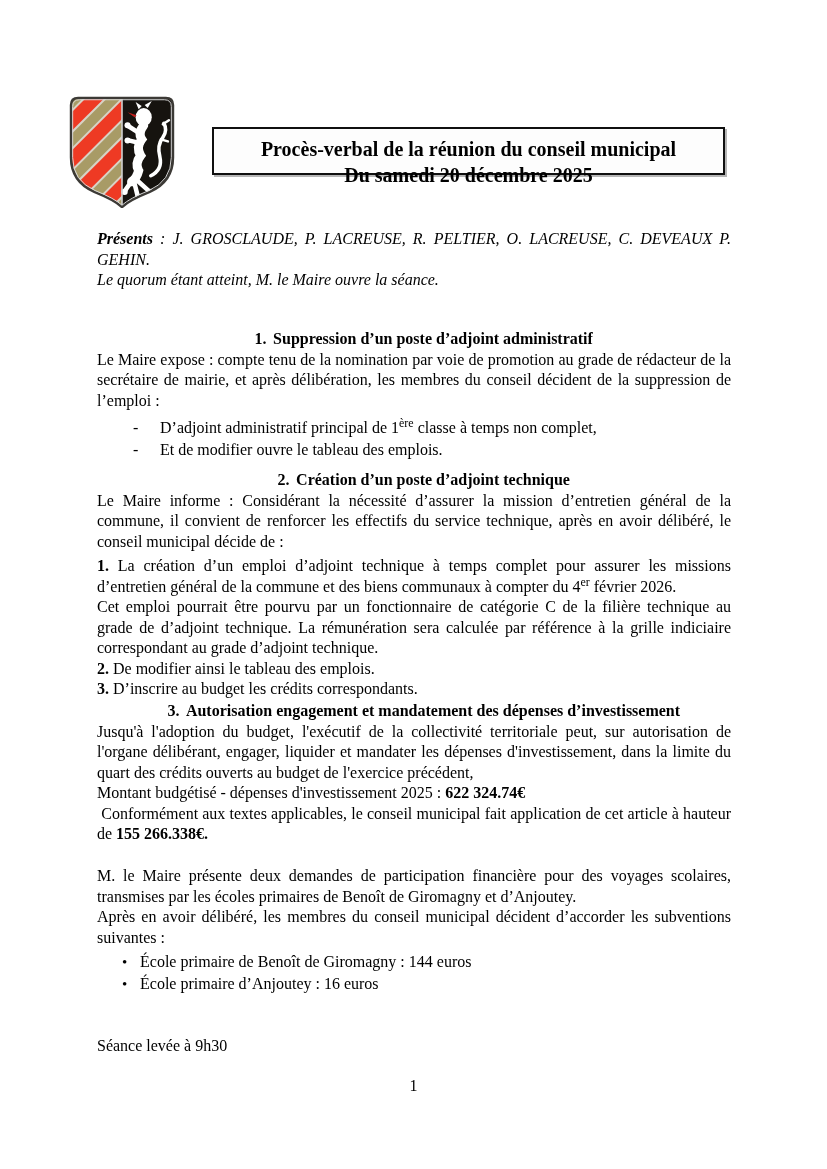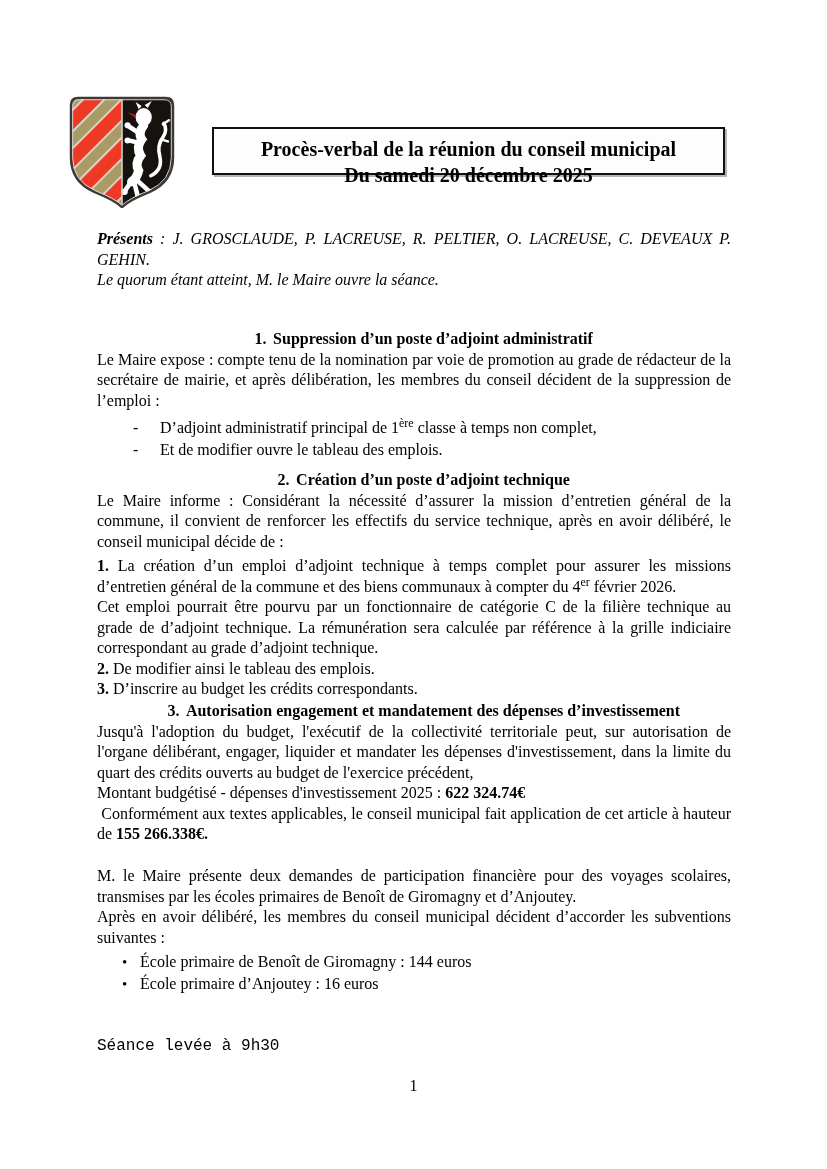--- a/index.html
+++ b/index.html
@@ -36,21 +36,21 @@
     padding-top: 7px;
   }
 
   
   .col { left: 97px; width: 634px; }
   .attendance { top: 229px; font-style: italic; }
   .sec1 { top: 329px; }
   .sec2 { top: 457px; margin-top: 13px; }
   .sec3 { top: 701px; }
   .sec4 { top: 866px; }
-  .closing { top: 1036px; font-family: Liberation Mono, monospace; }
+  .closing { top: 1036px; }
   .pagenum { top: 1076px; left: 0; width: 827px; text-align: center; }
 
   .sec-h { font-weight: bold; padding-left: 18px; text-align: center; }
   .sec-h .num { display: inline-block; min-width: 15px; margin-right: 5px; }
 
   .gap-s { margin-top: 7px; }
   .gap-xs { margin-top: 4px; }
 
   .dash-row { display: flex; padding-left: 36px; }
   .dash-row .dash { width: 27px; flex: none; }

